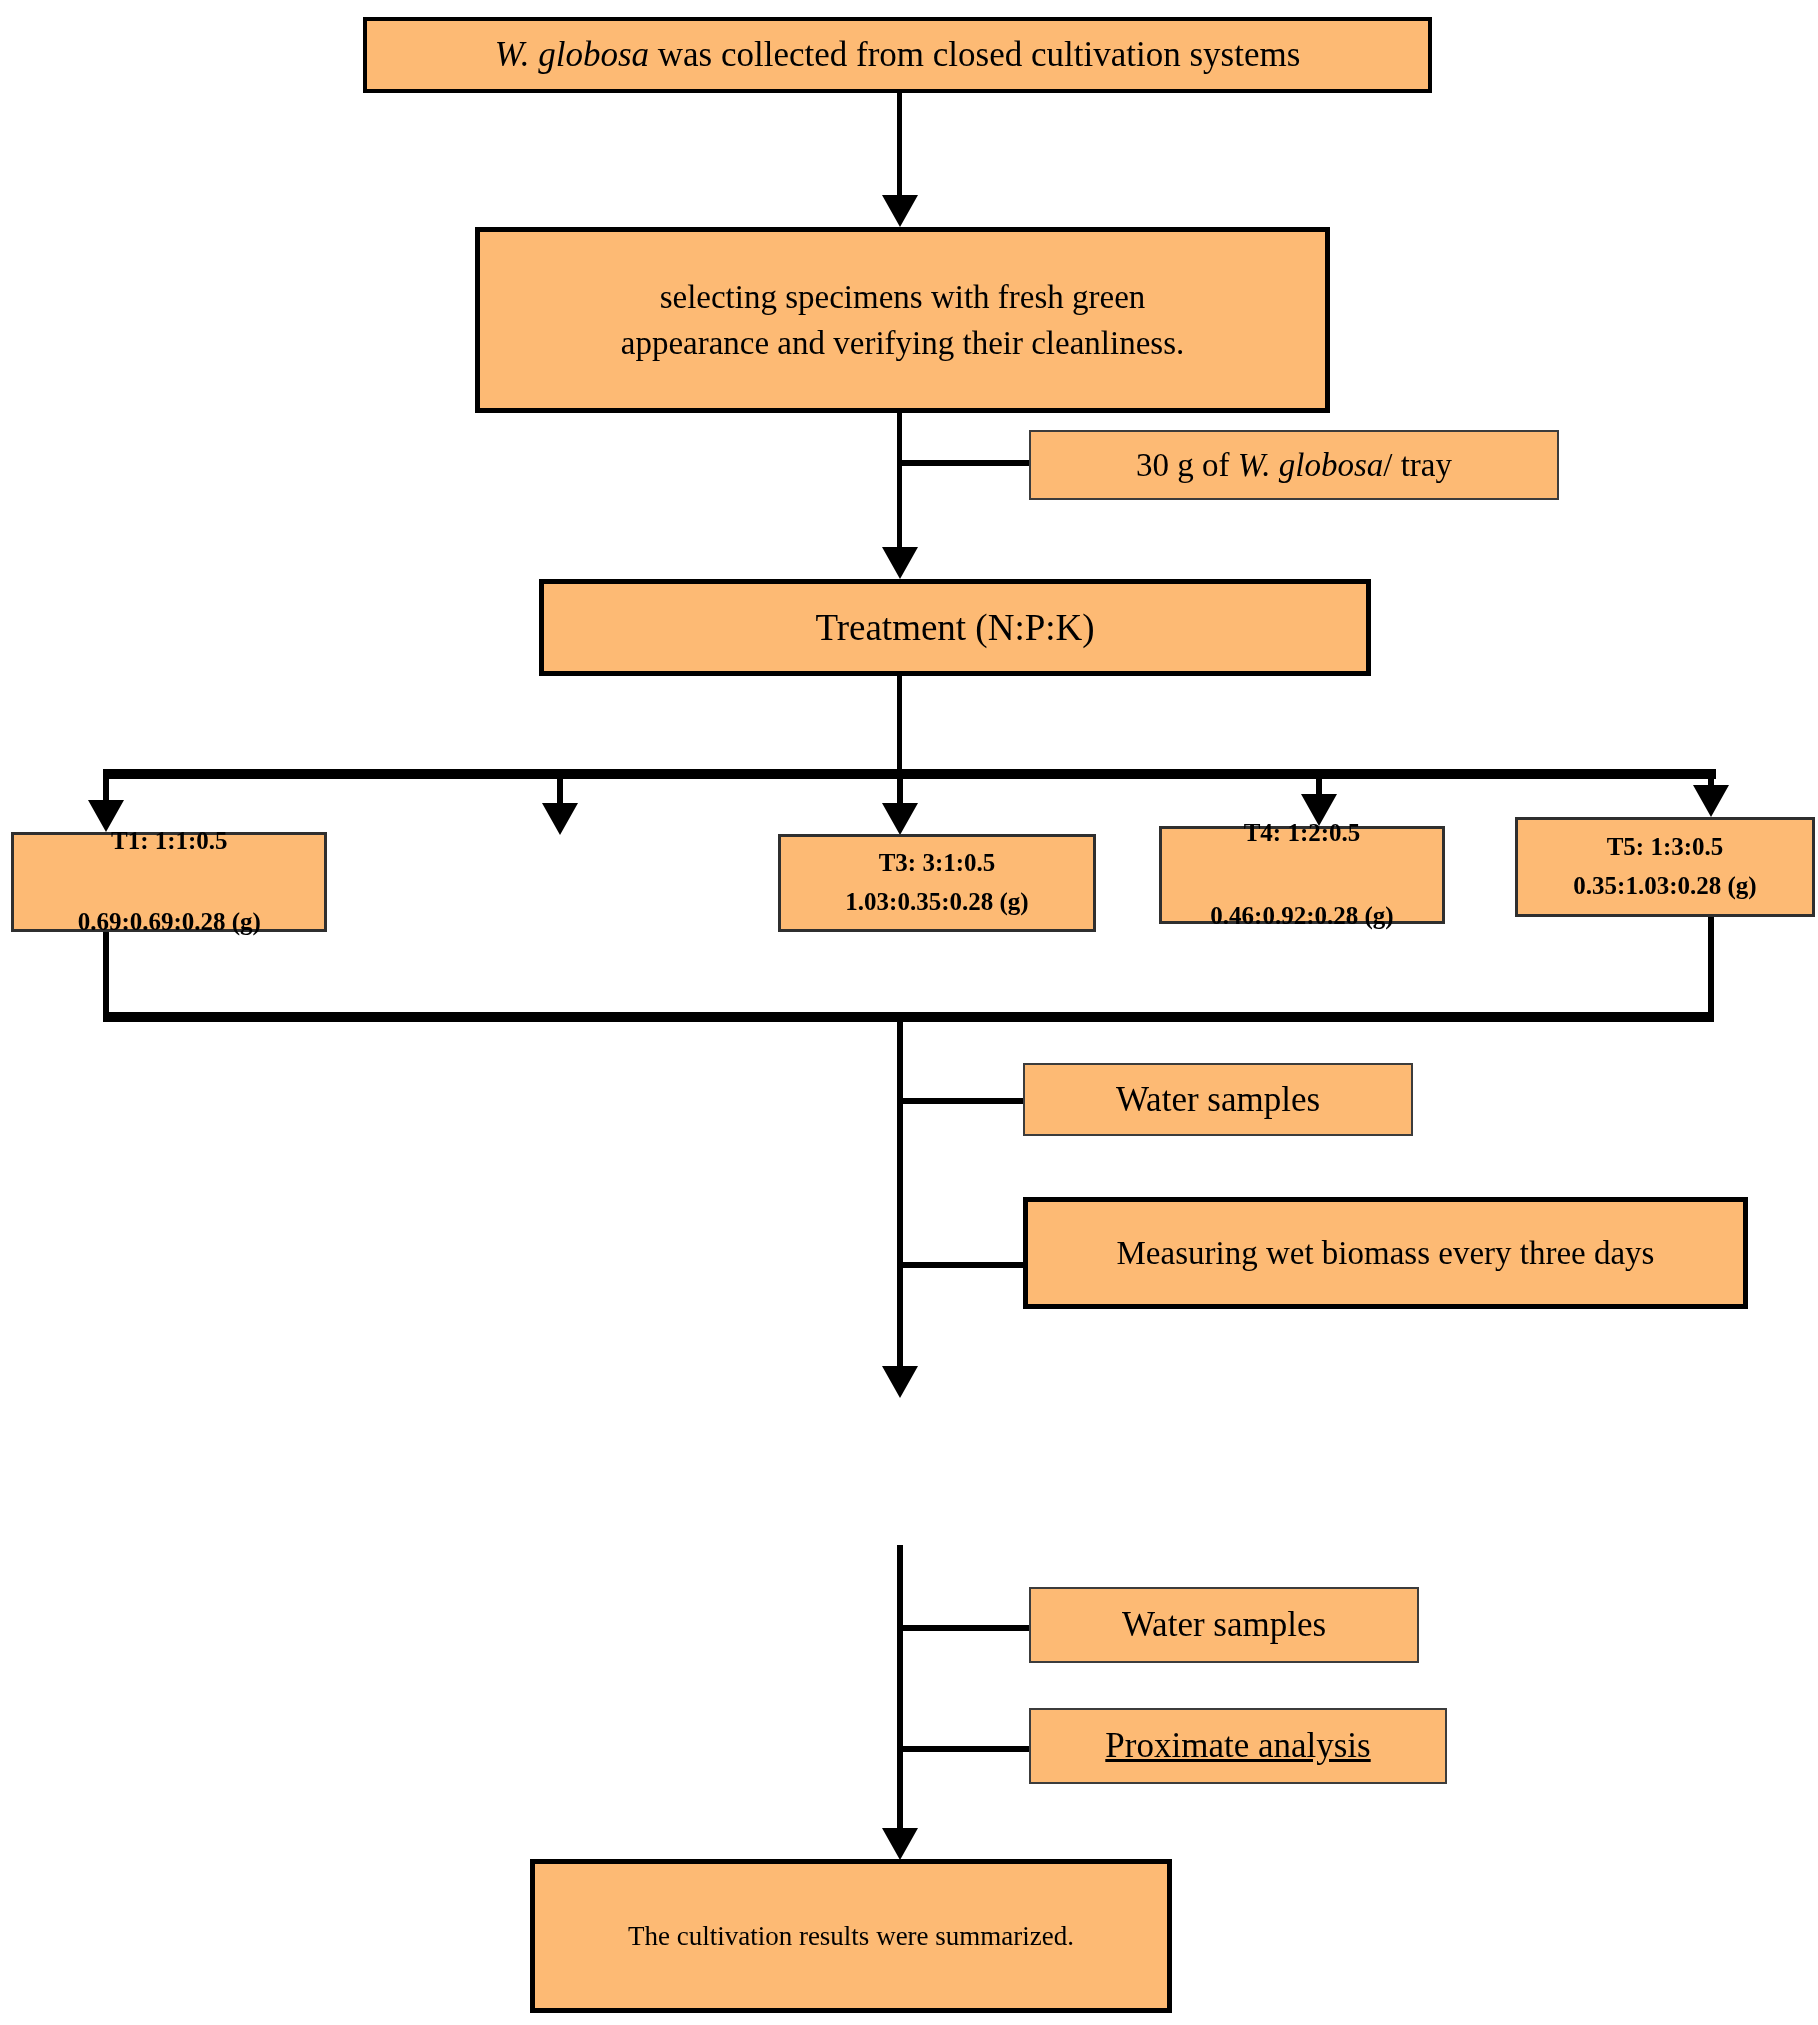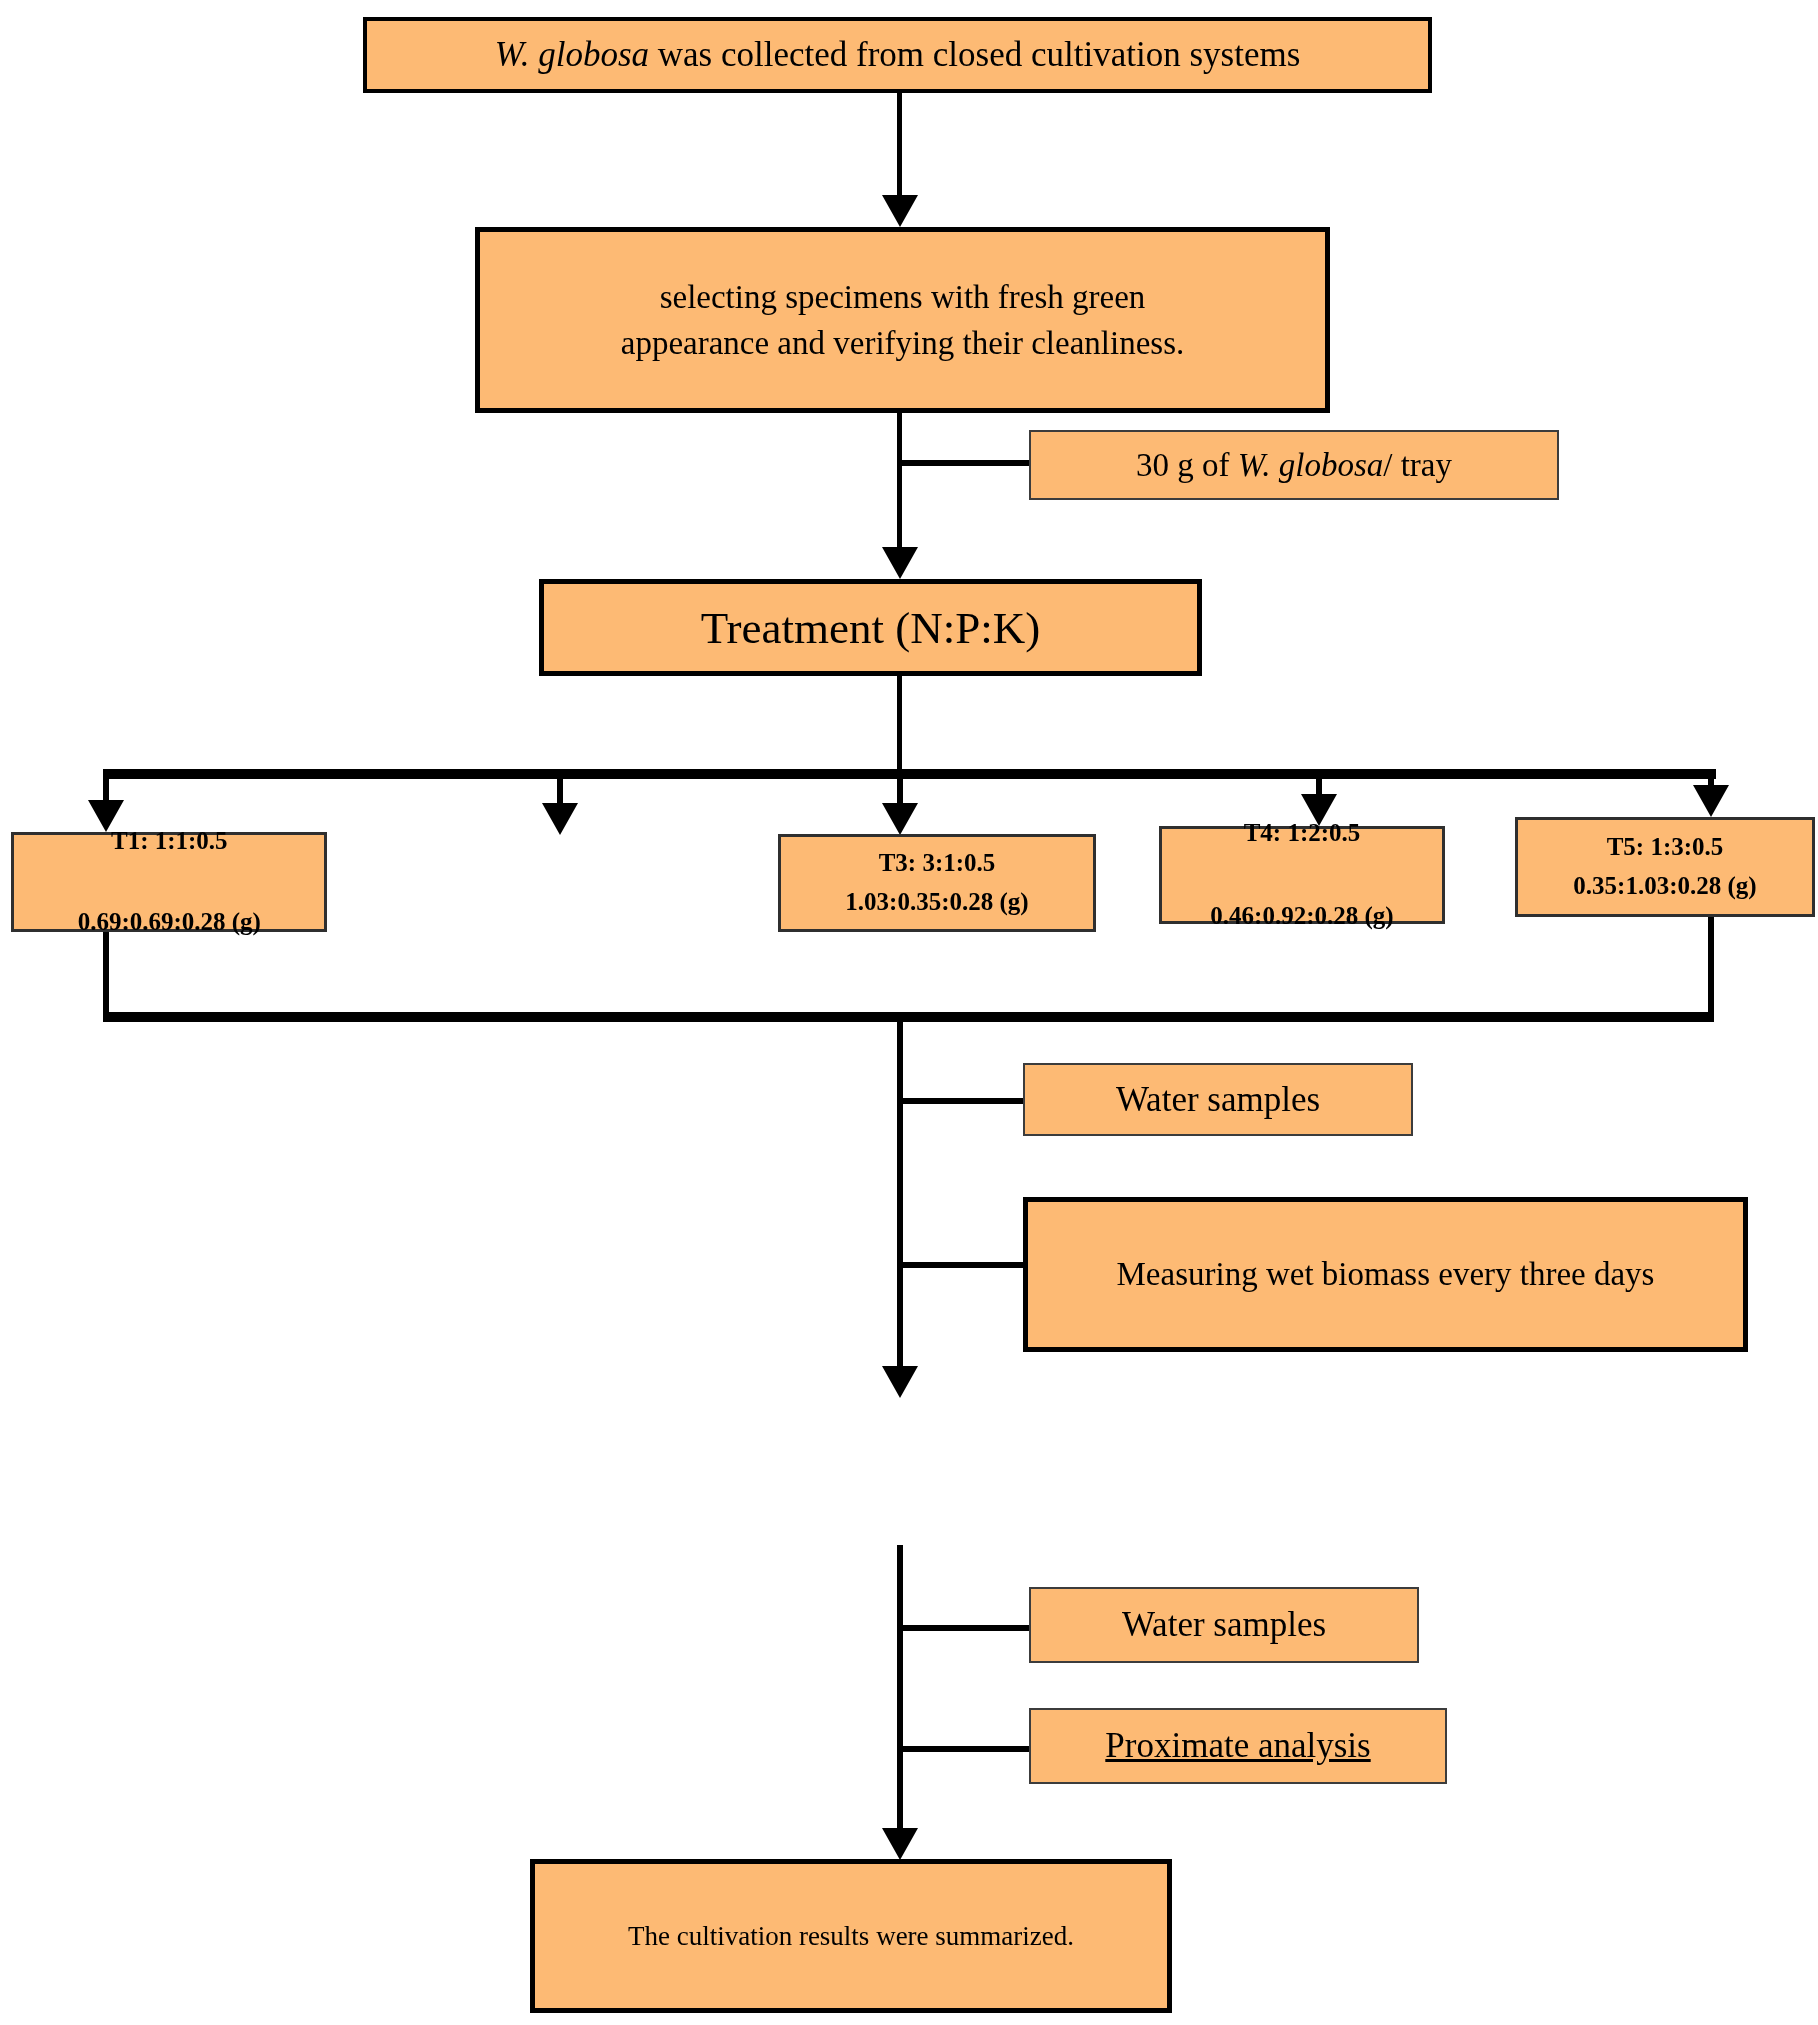--- a/index.html
+++ b/index.html
@@ -29,31 +29,31 @@
     text-align: center;
     z-index: 2;
   }
   .thick { border-width: 5.3px; }
   .thin  { border-width: 2.3px; border-color: #3c3c3c; }
   .tbox  { border-width: 3px; border-color: #2f2f2f; }
 
   .box-collected  { left: 363px;  top: 16.6px;   width: 1069px; height: 76px; font-size: 35px; border-width: 4.5px; }
   .box-selecting  { left: 475px;  top: 227px;  width: 855px; height: 186px; font-size: 33px; line-height: 1.4; }
   .box-tray       { left: 1029px; top: 430px;  width: 530px;  height: 70px;  font-size: 33px; }
-  .box-treatment  { left: 539px;  top: 579px;  width: 663px;  height: 97px; font-size: 45px; }
+  .box-treatment  { left: 539px;  top: 579px;  width: 832px;  height: 97px; font-size: 37px; }
 
   .box-t1 { left: 11.3px;   top: 832px; width: 316px; height: 100px; gap: 42px; }
   .box-t2 { left: 399px;  top: 834px; width: 309px; height: 98px; }
   .box-t3 { left: 778px; top: 834px; width: 318px; height: 98px; }
   .box-t4 { left: 1159px; top: 826px; width: 286px; height: 98px; gap: 44px; }
   .box-t5 { left: 1515px; top: 817px; width: 300px; height: 100px; }
   .tbox   { font-size: 25px; font-weight: bold; line-height: 1.55; }
 
   .box-water1     { left: 1023px; top: 1063px; width: 390px;  height: 73px;  font-size: 35px; }
-  .box-biomass    { left: 1023px; top: 1197px; width: 725px;  height: 155px; font-size: 33px; }
+  .box-biomass    { left: 1023px; top: 1197px; width: 725px;  height: 112px; font-size: 33px; }
   .box-cultured   { left: 446px;  top: 1398px; width: 915px; height: 147px; font-size: 34px; line-height: 1.55; }
   .box-water2     { left: 1029px; top: 1587px; width: 390px;  height: 76px; font-size: 35px; }
   .box-proximate  { left: 1029px; top: 1708px; width: 418px;  height: 76px; font-size: 35px; text-decoration: underline; }
   .box-summary    { left: 530px;  top: 1859px; width: 642px;  height: 154px; font-size: 27px; }
 
   .it { font-style: italic; }
 
   .line {
     position: absolute;
     background: #000000;

